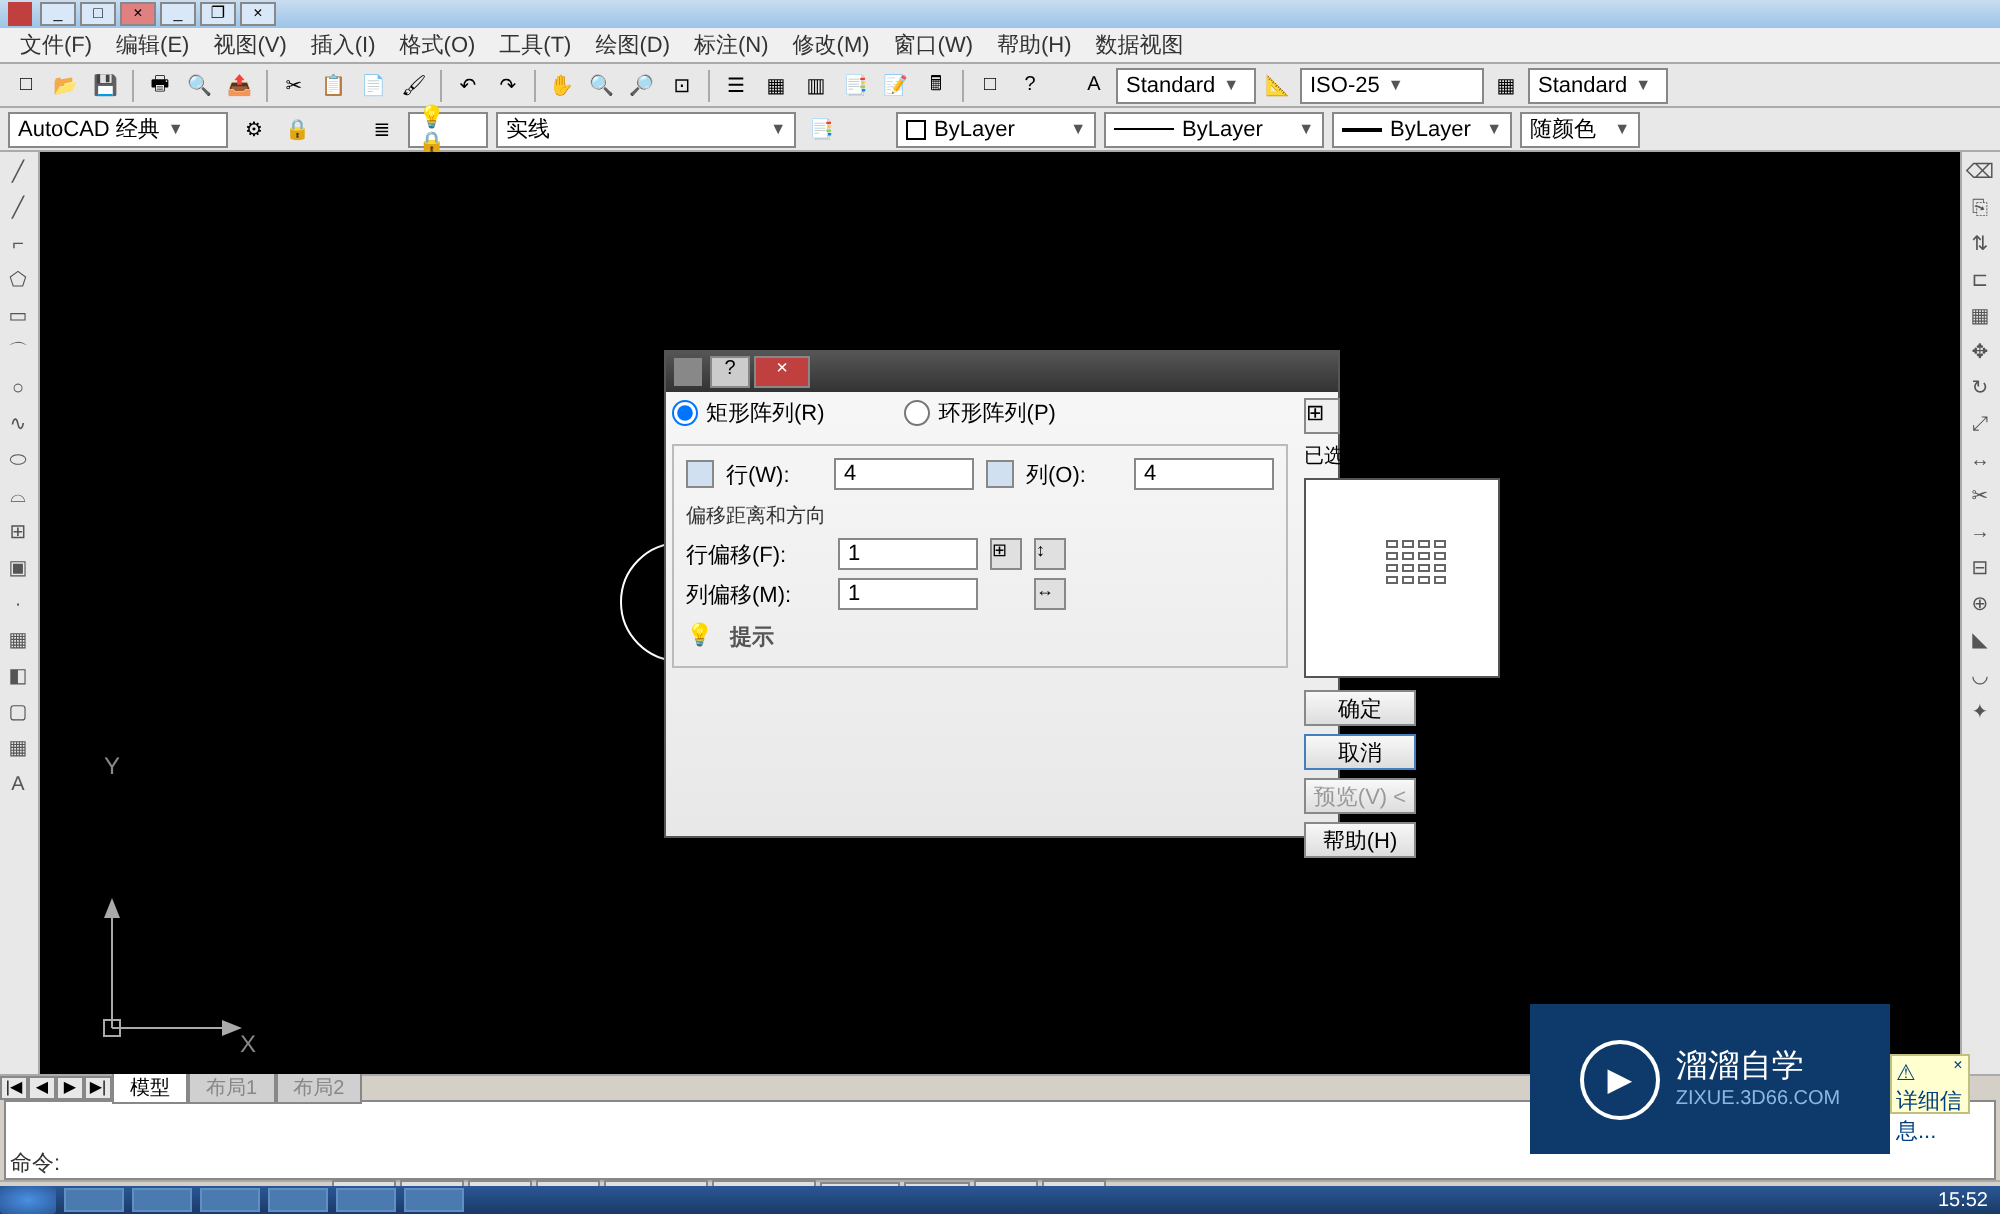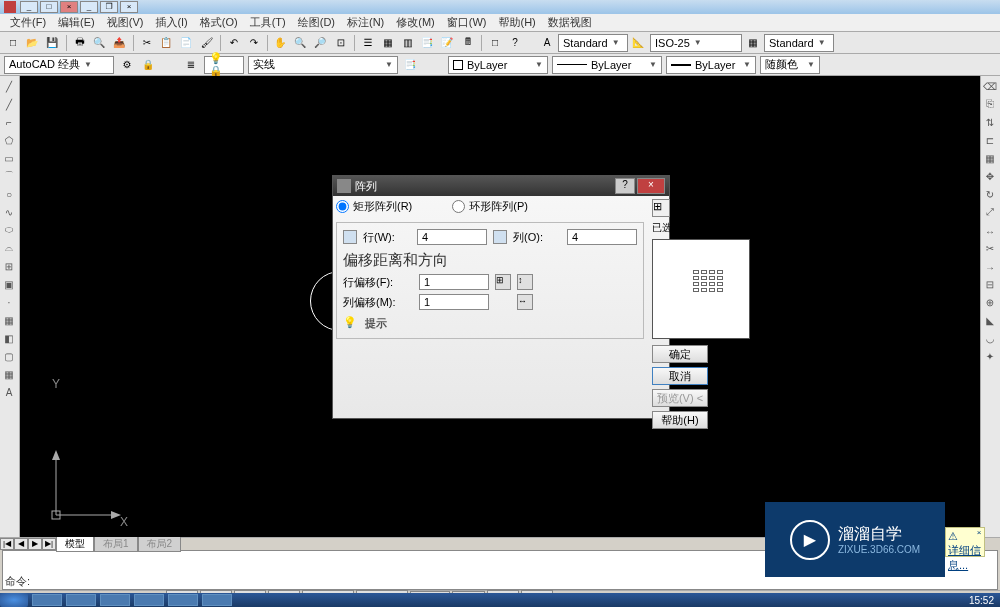--- a/index.html
+++ b/index.html
@@ -63,21 +63,21 @@
     .dialog-left { flex: 1; }
     .dialog-right { width: 100px; }
     .radio-row { display: flex; gap: 40px; margin-bottom: 8px; }
     .radio-item { display: flex; align-items: center; gap: 4px; }
     .radio-item input { cursor: pointer; }
     .param-group { border: 1px solid #bbb; padding: 6px; }
     .param-row { display: flex; align-items: center; gap: 6px; margin-bottom: 4px; }
     .param-icon { width: 14px; height: 14px; background: #d0e0f0; border: 1px solid #888; }
     .param-label { width: 48px; font-size: 11px; }
     .param-field { width: 70px; height: 16px; border: 1px solid #888; background: #fff; padding: 0 4px; font-size: 11px; }
-    .subheader { font-size: 15px; margin: 6px 0 4px 0; color: #333; font-family: Liberation Mono, monospace; }
+    .subheader { font-size: 10px; margin: 6px 0 4px 0; color: #333; font-family: Liberation Mono, monospace; }
     .small-btn { width: 16px; height: 16px; border: 1px solid #888; background: #e0e0e0; cursor: pointer; font-size: 9px; }
     .tip-row { display: flex; gap: 6px; margin-top: 6px; font-size: 10px; color: #555; }
     .tip-icon { width: 16px; height: 16px; }
     .tip-text { flex: 1; line-height: 1.2; }
     .select-row { display: flex; align-items: center; gap: 4px; margin-bottom: 4px; }
     .select-btn { width: 18px; height: 18px; border: 1px solid #888; background: #f0f0f0; cursor: pointer; }
     .preview-box { width: 98px; height: 100px; border: 1px solid #555; background: #fff; position: relative; margin-bottom: 6px; }
     .preview-grid { position: absolute; top: 30px; left: 40px; display: grid; grid-template-columns: repeat(4, 6px); grid-template-rows: repeat(4, 4px); gap: 2px; }
     .preview-cell { background: none; border: 1px solid #666; }
     .dlg-btn { width: 56px; height: 18px; border: 1px solid #888; background: linear-gradient(#f8f8f8, #ddd); text-align: center; font-size: 11px; cursor: pointer; margin-bottom: 4px; display: block; }
@@ -264,21 +264,20 @@
     <div class="left-tool">⊕</div>
     <div class="left-tool">◣</div>
     <div class="left-tool">◡</div>
     <div class="left-tool">✦</div>
   </div>
 </div>
 
 <div class="dialog">
   <div class="dialog-titlebar">
     <div class="dialog-icon"></div>
-    <div class="dialog-title">阵列</div>
     <div class="dialog-help">?</div>
     <div class="dialog-close">×</div>
   </div>
   <div class="dialog-body">
     <div class="dialog-left">
       <div class="radio-row">
         <label class="radio-item">
             <input type="radio" name="arrtype" checked="" style="">
             <span>矩形阵列(R)</span>
           </label>
@@ -389,21 +388,21 @@
   <div class="watermark-icon">▶</div>
   <div>
     <div class="watermark-text">溜溜自学</div>
     <div class="watermark-sub">ZIXUE.3D66.COM</div>
   </div>
 </div>
 
 <div class="tooltip-box">
   <span class="tooltip-close">×</span>
   <div>⚠</div>
-  <a style="text-decoration:underline">详细信息...</a>
+  <a style="">详细信息...</a>
 </div>
 
 <div class="taskbar">
   <div class="start-btn"></div>
   <div class="task-item"></div>
   <div class="task-item"></div>
   <div class="task-item"></div>
   <div class="task-item"></div>
   <div class="task-item"></div>
   <div class="task-item"></div>

